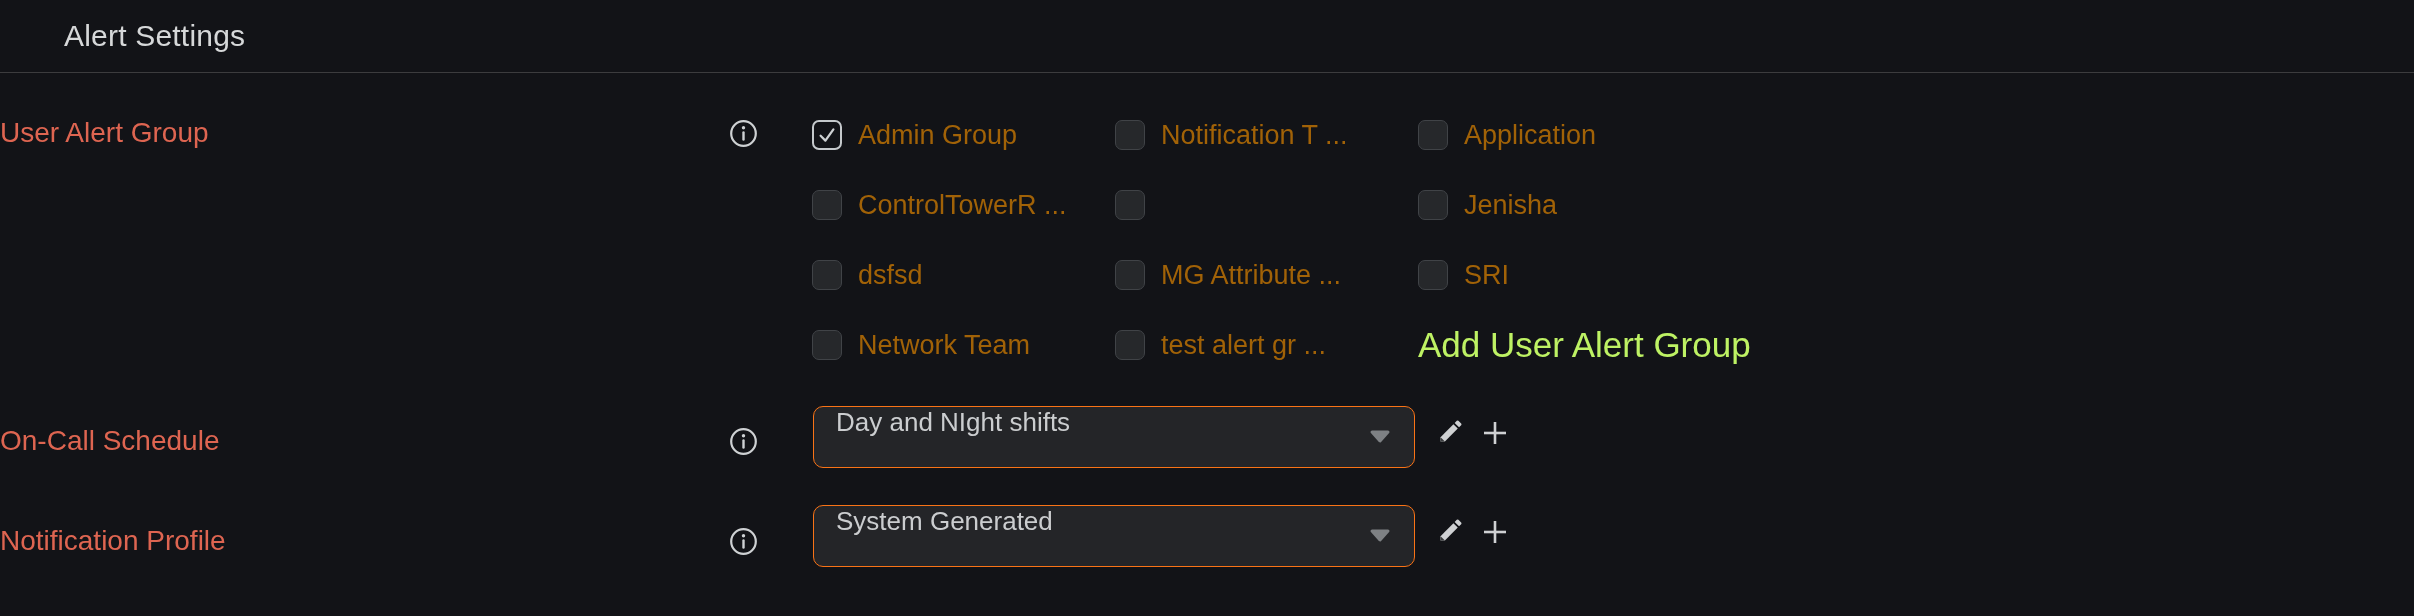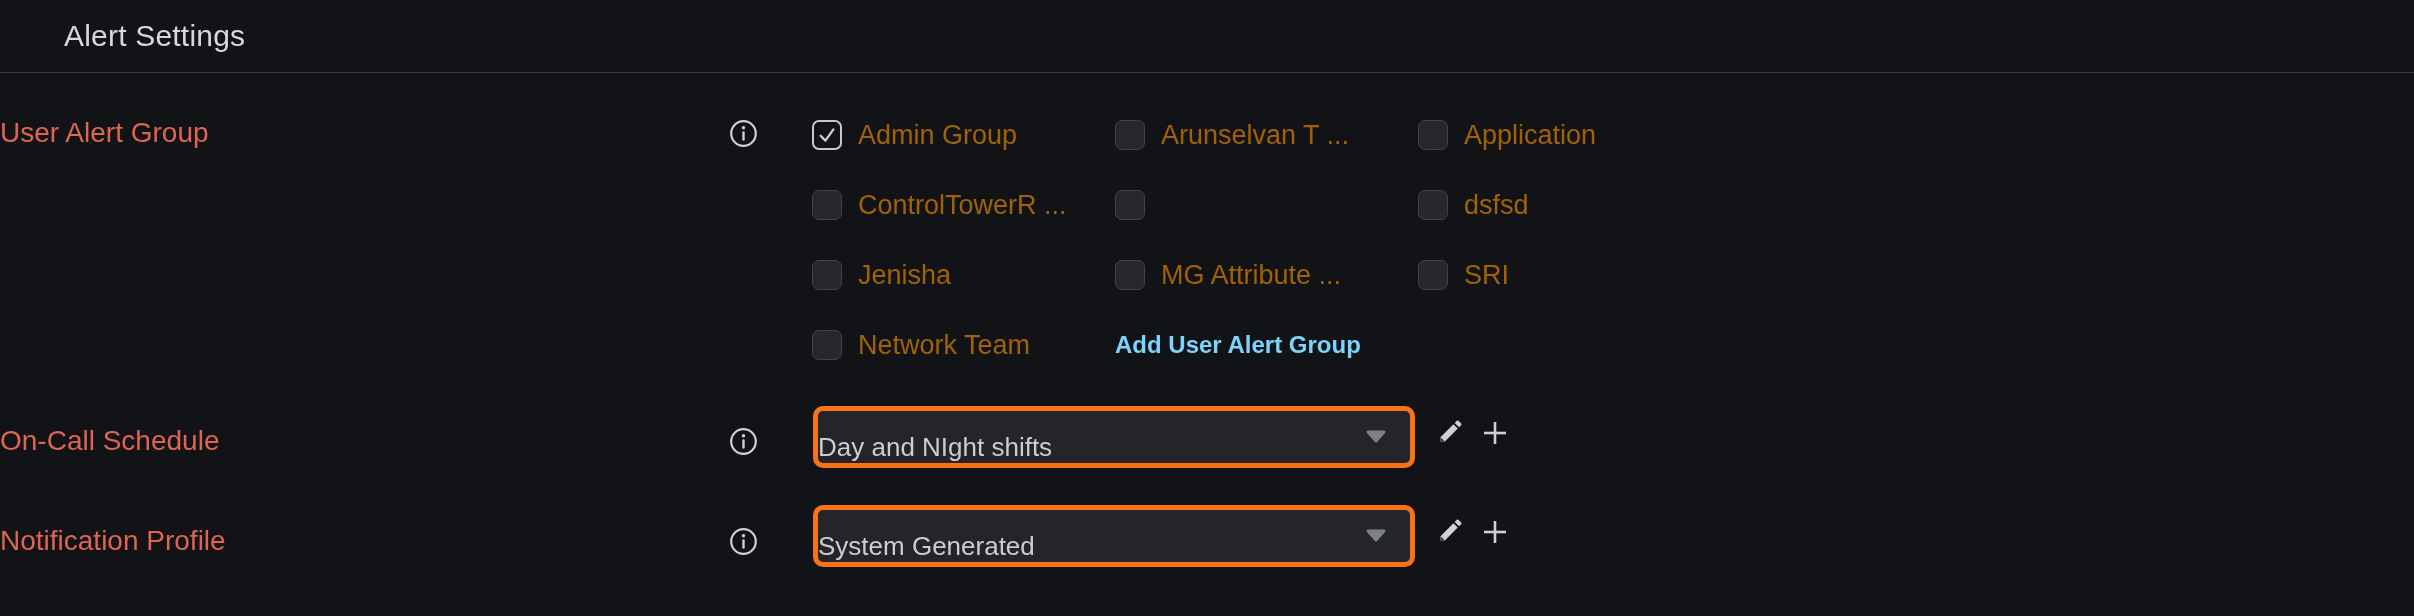--- a/index.html
+++ b/index.html
@@ -39,28 +39,28 @@
     border-radius:7px;background:#26282b;border:1.5px solid #404347;
     display:flex;align-items:center;justify-content:center;
   }
   .cb-item.checked .cb-box{
     background:transparent;border:2px solid #c5c9cc;
   }
   .cb-label{
     margin-left:16px;font-size:27px;color:#a16207;white-space:nowrap;
   }
   .add-link{
-    font-size:24px;color:#7dd3fc;white-space:nowrap;cursor:pointer;font-weight:bold;
+    font-size:35px;color:#bef264;white-space:nowrap;cursor:pointer;
   }
   
   .dropdown{
     position:absolute;left:813px;width:602px;height:62px;box-sizing:border-box;
-    background:#242528;border:5px solid #f97316;border-radius:10px;
-    display:flex;align-items:flex-end;
-    cursor:pointer;
+    background:#242528;border:1px solid #f97316;border-radius:10px;
+    display:flex;align-items:flex-start;
+    padding-left:22px;cursor:pointer;
   }
   .dropdown-value{font-size:26px;color:#cbcdcf;white-space:nowrap;}
   .dropdown-caret{position:absolute;right:23px;top:50%;transform:translateY(-50%);}
   
   .icon-btn{position:absolute;width:28px;height:28px;cursor:pointer;}
 </style>
 </head>
 <body>
 
 <div class="header">
@@ -78,52 +78,56 @@
     <div class="cb-item checked">
       <span class="cb-box">
         <svg width="24" height="24" viewBox="0 0 30 30">
           <polyline points="7,16 13,22 23,8" fill="none" stroke="#ced1d3" stroke-width="2.8" stroke-linecap="round" stroke-linejoin="round"></polyline>
         </svg>
       </span>
       <span class="cb-label">Admin Group</span>
     </div>
     <div class="cb-item">
       <span class="cb-box"></span>
-      <span class="cb-label">Arunselvan T ...</span>
+      <span class="cb-label">Notification T ...</span>
     </div>
     <div class="cb-item">
       <span class="cb-box"></span>
       <span class="cb-label">Application</span>
     </div>
     <div class="cb-item">
       <span class="cb-box"></span>
       <span class="cb-label">ControlTowerR ...</span>
     </div>
     <div class="cb-item">
       <span class="cb-box"></span>
     </div>
     <div class="cb-item">
       <span class="cb-box"></span>
-      <span class="cb-label">dsfsd</span>
+      <span class="cb-label">Jenisha</span>
     </div>
     <div class="cb-item">
       <span class="cb-box"></span>
-      <span class="cb-label">Jenisha</span>
+      <span class="cb-label">dsfsd</span>
     </div>
     <div class="cb-item">
       <span class="cb-box"></span>
       <span class="cb-label">MG Attribute ...</span>
     </div>
     <div class="cb-item">
       <span class="cb-box"></span>
       <span class="cb-label">SRI</span>
     </div>
     <div class="cb-item">
       <span class="cb-box"></span>
       <span class="cb-label">Network Team</span>
+    </div>
+    <div class="cb-item">
+      <span class="cb-box"></span>
+      <span class="cb-label">test alert gr ...</span>
     </div>
     <div class="add-link">Add User Alert Group</div>
   </div>
 
 <div class="field-label" style="top:424px">On-Call Schedule</div>
 <svg class="info-icon" style="left:729px;top:427px" viewBox="0 0 29 29">
   <circle cx="14.5" cy="14.5" r="12.3" fill="none" stroke="#ced1d3" stroke-width="2.2"></circle>
   <circle cx="14.5" cy="8.8" r="1.7" fill="#ced1d3"></circle>
   <rect x="13.3" y="12.2" width="2.4" height="9.6" rx="1.2" fill="#ced1d3"></rect>
 </svg>

